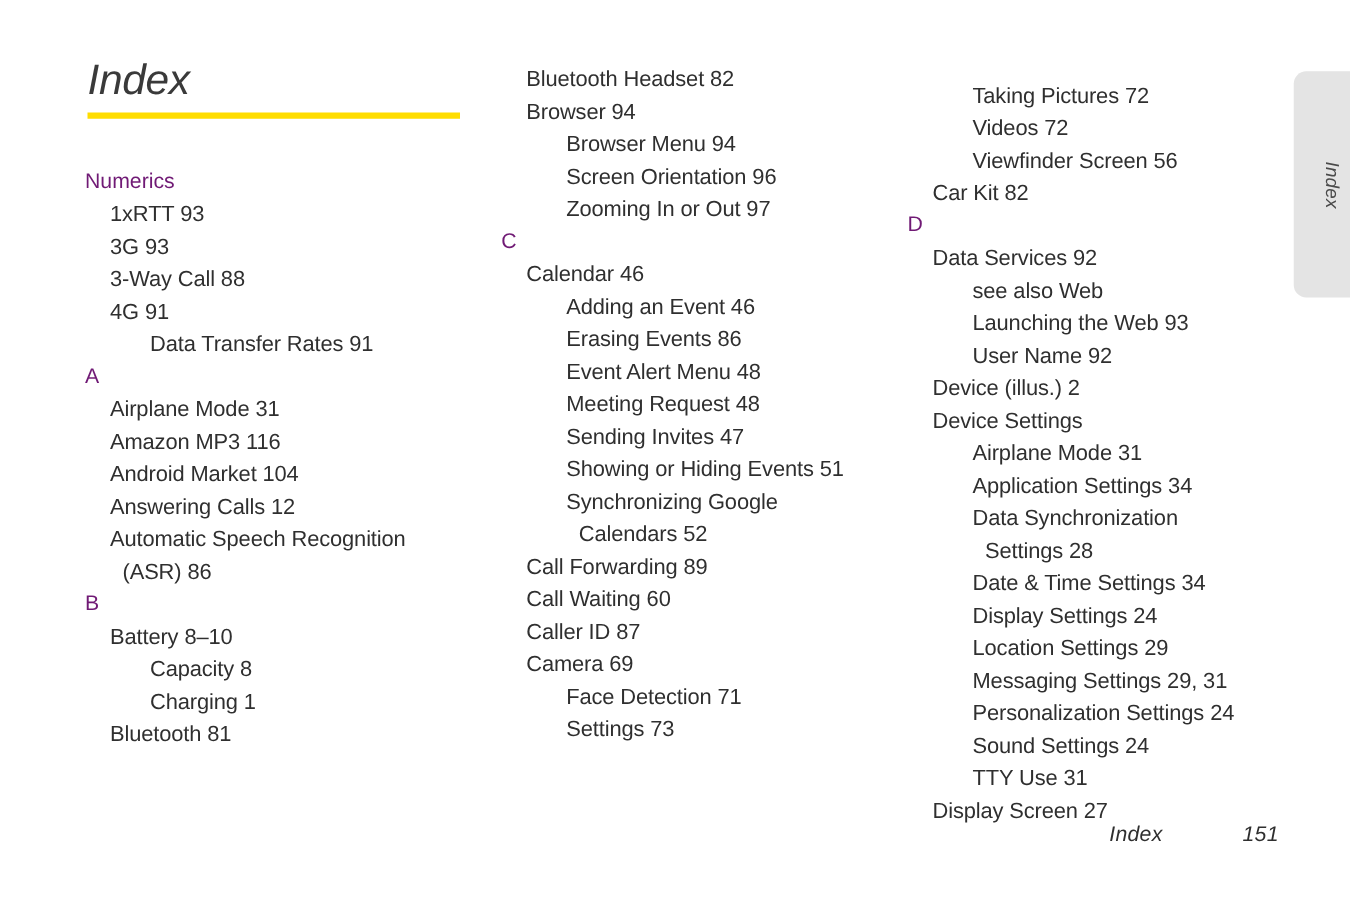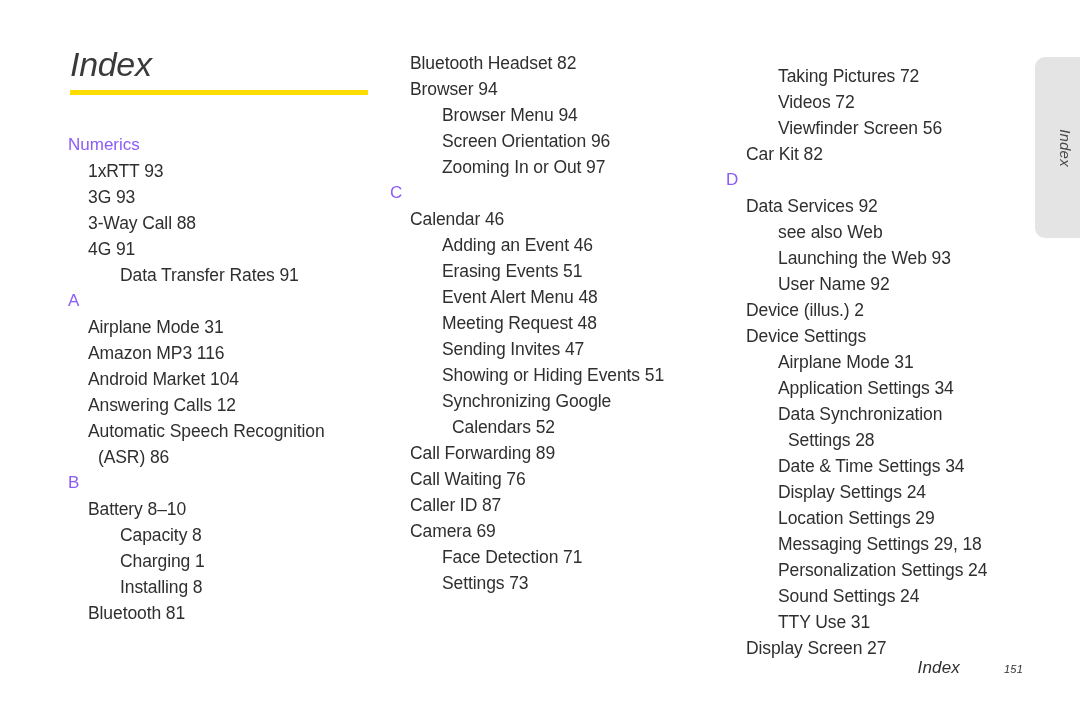--- a/index.html
+++ b/index.html
@@ -75,41 +75,41 @@
     width: 1080px;
     height: 660px;
   }
   .column {
     position: absolute;
     top: 0;
     width: 320px;
     height: 660px;
   }
   #col-1 { left: 68px; padding-top: 132px; }
-  #col-2 { left: 390px; padding-top: 50px; }
+  #col-2 { left: 401px; padding-top: 50px; }
   #col-3 { left: 726px; padding-top: 50px; margin-top: 13px; }
 
   .entry {
     font-size: 17.5px;
     line-height: 26px;
     color: #2f2f2f;
     white-space: nowrap;
     letter-spacing: -0.1px;
   }
   
   .lvl-0 { margin-left: 0px; }        
   .lvl-1 { margin-left: 20px; }       
   .lvl-1w { margin-left: 30px; }      
   .lvl-2 { margin-left: 52px; }       
   .lvl-2w { margin-left: 62px; }      
 
   .letter {
     font-size: 17px;
     line-height: 26px;
-    color: #8b5cf6;
+    color: #701a75;
   }
 
   
   .footer {
     position: absolute;
     left: 0;
     top: 658px;
     width: 1080px;
     height: 30px;
   }
@@ -121,23 +121,23 @@
     align-items: baseline;
   }
   .footer-label {
     font-style: italic;
     font-size: 17px;
     color: #2f2f2f;
     letter-spacing: 0.2px;
   }
   .footer-page {
     font-style: italic;
-    font-size: 11px;
+    font-size: 17px;
     color: #2f2f2f;
-    margin-left: 44px;
+    margin-left: 64px;
     letter-spacing: 0.2px;
   }
 </style>
 </head>
 <body>
 
 <div class="page">
 
   <div class="side-tab">
     <span class="side-tab-label">Index</span>
@@ -160,41 +160,40 @@
         <div class="entry lvl-1">Airplane Mode 31</div>
         <div class="entry lvl-1">Amazon MP3 116</div>
         <div class="entry lvl-1">Android Market 104</div>
         <div class="entry lvl-1">Answering Calls 12</div>
         <div class="entry lvl-1">Automatic Speech Recognition</div>
         <div class="entry lvl-1w">(ASR) 86</div>
         <div class="letter lvl-0">B</div>
         <div class="entry lvl-1">Battery 8–10</div>
         <div class="entry lvl-2">Capacity 8</div>
         <div class="entry lvl-2">Charging 1</div>
-        <div class="entry lvl-2">Installing 8</div>
         <div class="entry lvl-1">Bluetooth 81</div>
       </div>
     <div class="column" id="col-2">
         <div class="entry lvl-1">Bluetooth Headset 82</div>
         <div class="entry lvl-1">Browser 94</div>
         <div class="entry lvl-2">Browser Menu 94</div>
         <div class="entry lvl-2">Screen Orientation 96</div>
         <div class="entry lvl-2">Zooming In or Out 97</div>
         <div class="letter lvl-0">C</div>
         <div class="entry lvl-1">Calendar 46</div>
         <div class="entry lvl-2">Adding an Event 46</div>
-        <div class="entry lvl-2">Erasing Events 51</div>
+        <div class="entry lvl-2">Erasing Events 86</div>
         <div class="entry lvl-2">Event Alert Menu 48</div>
         <div class="entry lvl-2">Meeting Request 48</div>
         <div class="entry lvl-2">Sending Invites 47</div>
         <div class="entry lvl-2">Showing or Hiding Events 51</div>
         <div class="entry lvl-2">Synchronizing Google</div>
         <div class="entry lvl-2w">Calendars 52</div>
         <div class="entry lvl-1">Call Forwarding 89</div>
-        <div class="entry lvl-1">Call Waiting 76</div>
+        <div class="entry lvl-1">Call Waiting 60</div>
         <div class="entry lvl-1">Caller ID 87</div>
         <div class="entry lvl-1">Camera 69</div>
         <div class="entry lvl-2">Face Detection 71</div>
         <div class="entry lvl-2">Settings 73</div>
       </div>
     <div class="column" id="col-3">
         <div class="entry lvl-2">Taking Pictures 72</div>
         <div class="entry lvl-2">Videos 72</div>
         <div class="entry lvl-2">Viewfinder Screen 56</div>
         <div class="entry lvl-1">Car Kit 82</div>
@@ -205,21 +204,21 @@
         <div class="entry lvl-2">User Name 92</div>
         <div class="entry lvl-1">Device (illus.) 2</div>
         <div class="entry lvl-1">Device Settings</div>
         <div class="entry lvl-2">Airplane Mode 31</div>
         <div class="entry lvl-2">Application Settings 34</div>
         <div class="entry lvl-2">Data Synchronization</div>
         <div class="entry lvl-2w">Settings 28</div>
         <div class="entry lvl-2">Date &amp; Time Settings 34</div>
         <div class="entry lvl-2">Display Settings 24</div>
         <div class="entry lvl-2">Location Settings 29</div>
-        <div class="entry lvl-2">Messaging Settings 29, 18</div>
+        <div class="entry lvl-2">Messaging Settings 29, 31</div>
         <div class="entry lvl-2">Personalization Settings 24</div>
         <div class="entry lvl-2">Sound Settings 24</div>
         <div class="entry lvl-2">TTY Use 31</div>
         <div class="entry lvl-1">Display Screen 27</div>
       </div>
   </div>
 
   <div class="footer">
     <div class="footer-inner">
       <span class="footer-label">Index</span>

